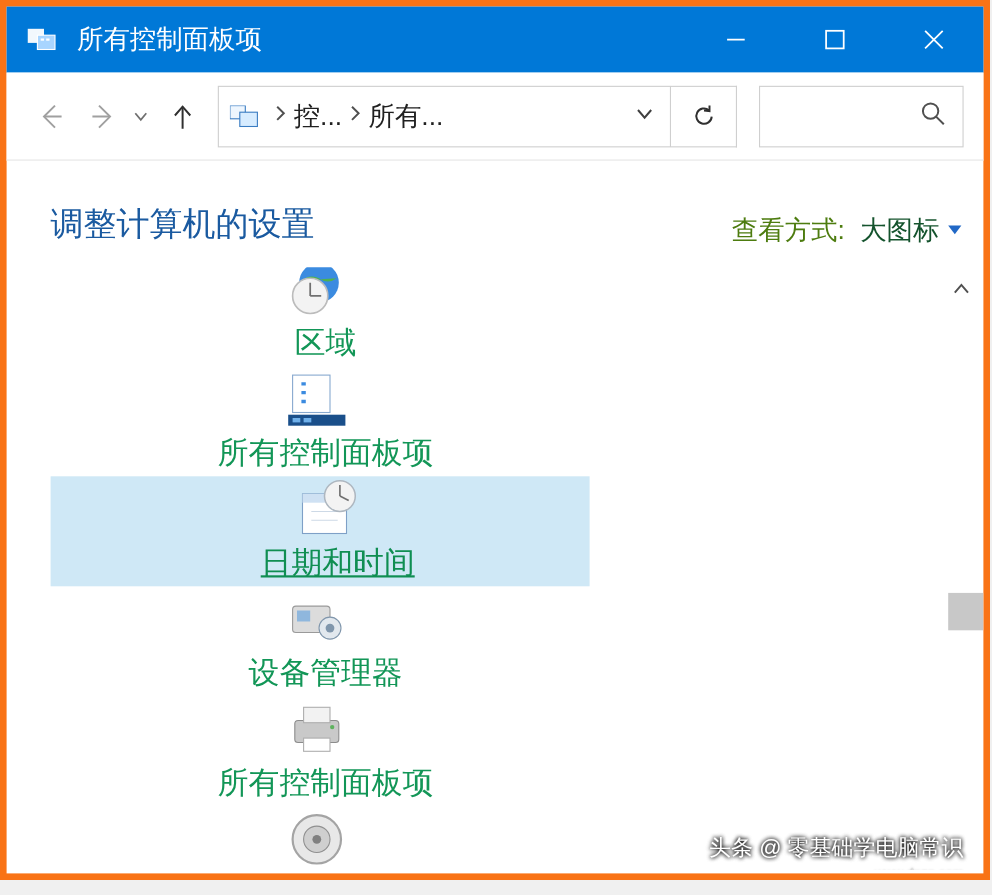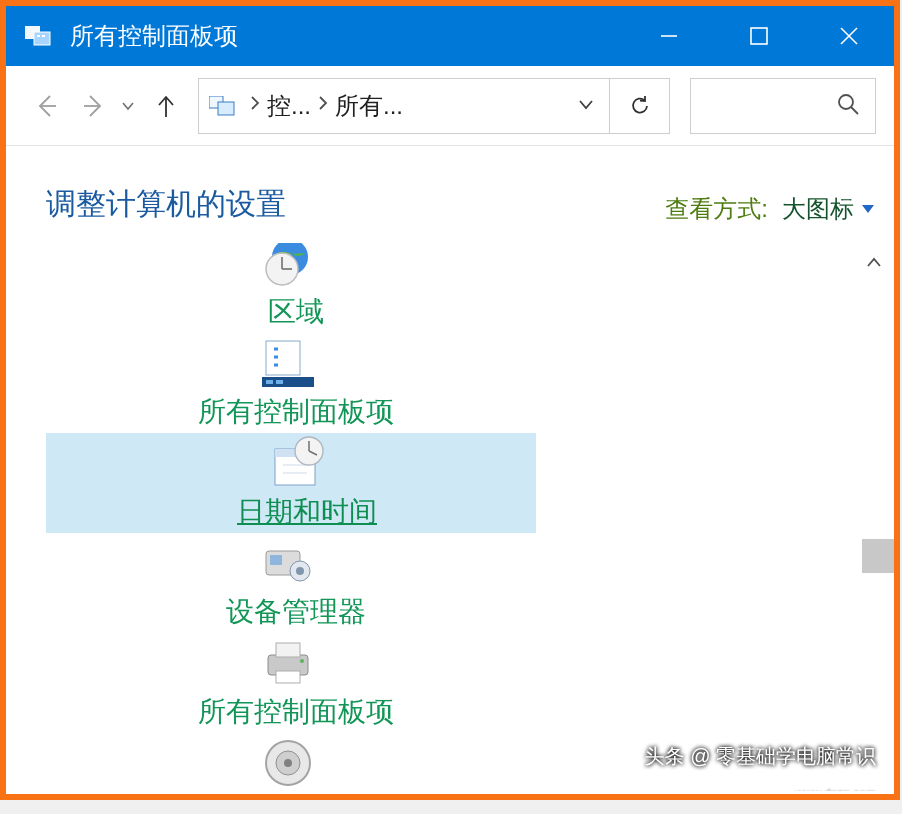--- a/index.html
+++ b/index.html
@@ -170,21 +170,21 @@
       color: #505050;
     }
     .scroll-thumb {
       position: absolute;
       right: 0; top: 296px;
       width: 32px; height: 34px;
       background: #c8c8c8;
     }
     .watermark {
       position: absolute;
-      right: 18px; bottom: 21px;
+      right: 18px; bottom: 7px;
       font-size: 20px;
       color: #fff;
       text-shadow: 0 0 4px #000, 0 0 4px #000;
       font-weight: 500;
     }
     .watermark2 {
       position: absolute;
       right: 18px; bottom: -10px;
       font-size: 12px;
       color: #e8e8e8;

